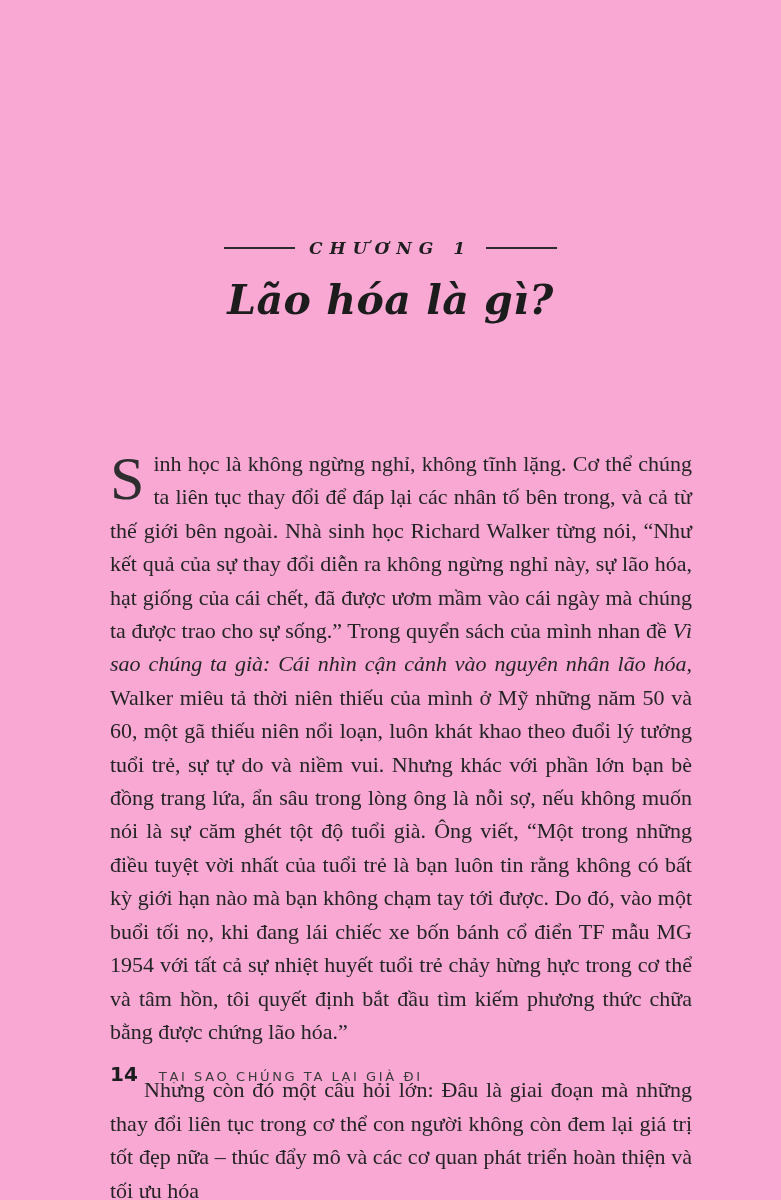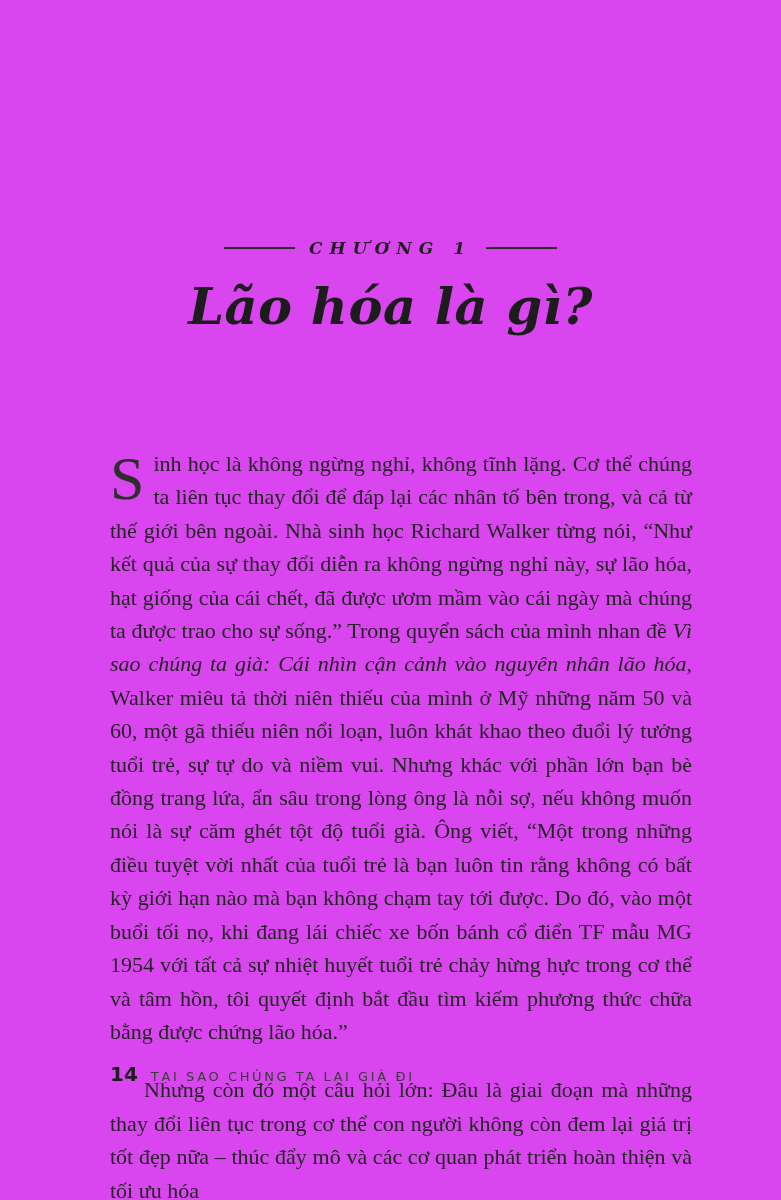--- a/index.html
+++ b/index.html
@@ -2,21 +2,21 @@
 <html><head>
 <meta charset="utf-8">
 <style>
   html, body { margin: 0; padding: 0; }
   body { background: #ffffff; }
 
   .page {
     position: relative;
     width: 781px;
     height: 1200px;
-    background: #d946ef;
+    background: #f9a8d4;
     color: #262626;
     font-family: "Liberation Serif", serif;
     overflow: hidden;
   }
 
   .chapter-header {
     position: absolute;
     top: 238px;
     left: 0;
     width: 100%;
@@ -44,21 +44,21 @@
   .title {
     position: absolute;
     top: 276px;
     left: 0;
     width: 100%;
     margin: 0;
     text-align: center;
     font-family: "DejaVu Serif", serif;
     font-style: italic;
     font-weight: 700;
-    font-size: 51px;
+    font-size: 41px;
     color: #1c1c1c;
     letter-spacing: 0.5px;
   }
 
   .body-text {
     position: absolute;
     top: 447px;
     left: 110px;
     width: 582px;
     font-size: 22px;
@@ -78,21 +78,21 @@
     font-family: "Liberation Serif", serif;
   }
   .italic { font-style: italic; }
 
   .footer {
     position: absolute;
     top: 1062px;
     left: 110px;
     display: flex;
     align-items: baseline;
-    gap: 13px;
+    gap: 21px;
     font-family: "DejaVu Sans", sans-serif;
   }
   .page-number {
     font-weight: 700;
     font-size: 20px;
     color: #1d1d1d;
   }
   .running-title {
     font-size: 13px;
     letter-spacing: 2.6px;

